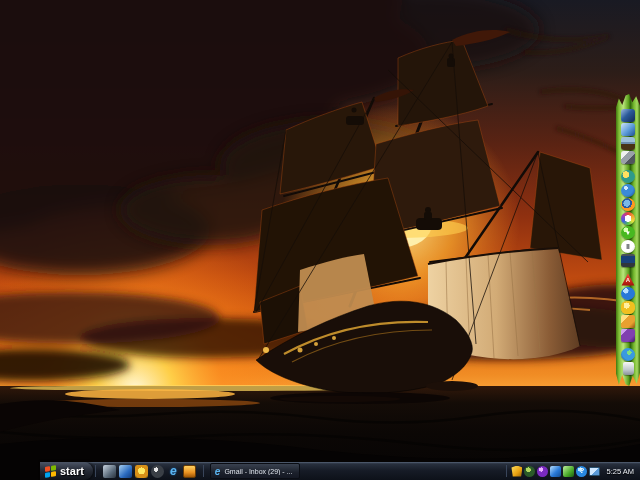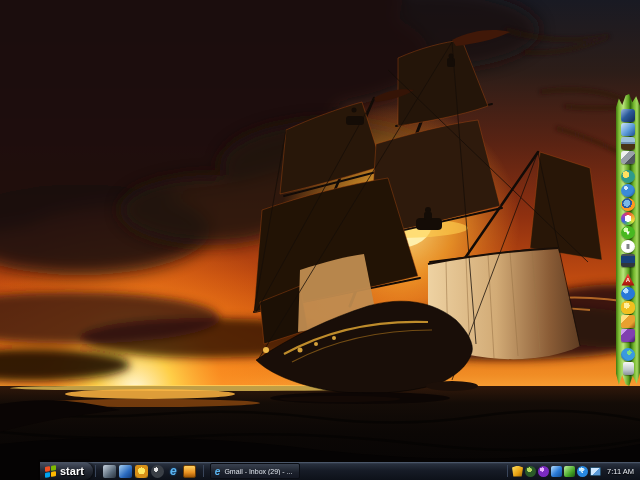--- a/index.html
+++ b/index.html
@@ -371,17 +371,17 @@
           <div class="tray-ic ic-tray-green">
             <span class="glyph"></span>
           </div>
           <div class="tray-ic ic-tray-help">
             <span class="glyph">?</span>
           </div>
           <div class="tray-ic ic-tray-network">
             <span class="glyph"></span>
           </div>
         </div>
-      <span id="clock">7:11 AM</span>
+      <span id="clock">5:25 AM</span>
     </div>
   </div>
 
 </div>
 
 </body></html>

